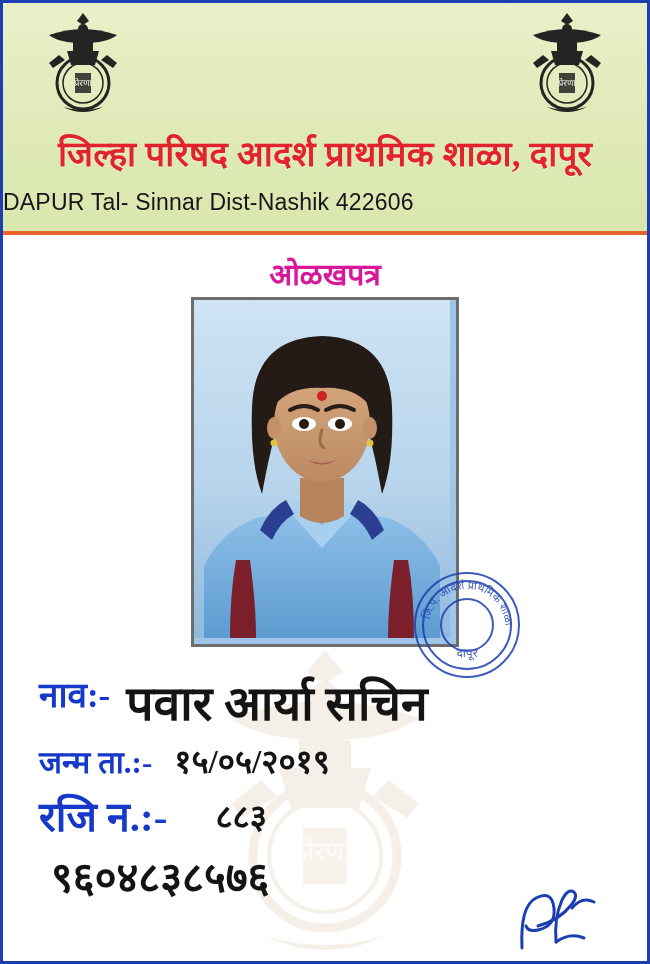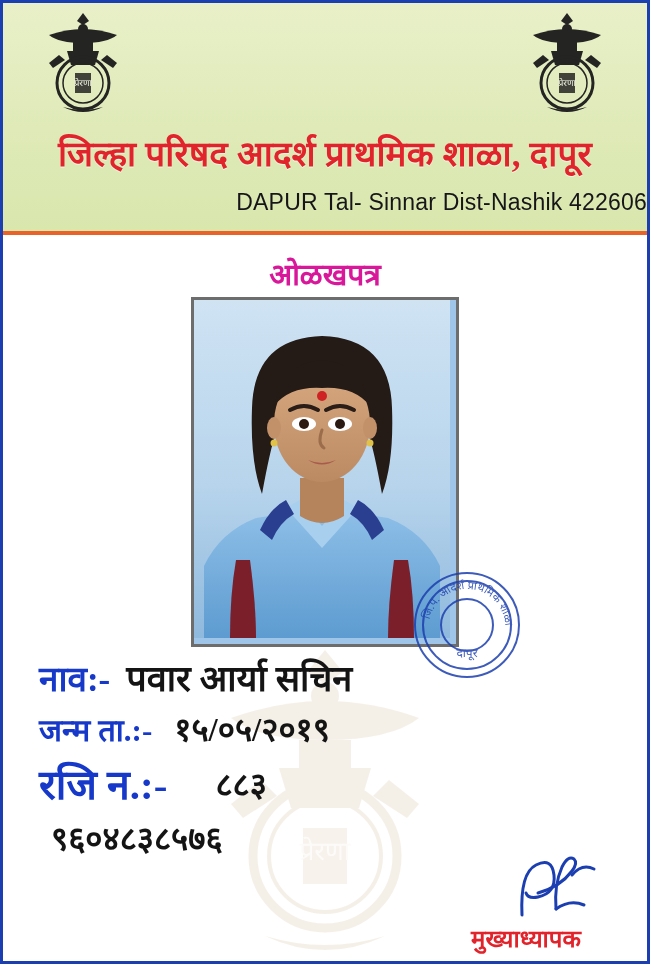--- a/index.html
+++ b/index.html
@@ -65,26 +65,25 @@
     font-size: 35px;
     color: #e1232b;
     letter-spacing: 0.2px;
     text-shadow: 0 1px 0 rgba(255,255,255,0.6);
   }
   .hdr-line3 {
     position: absolute;
     top: 186px;
     left: 0;
     right: 0;
-    text-align: right;
+    text-align: left;
     font-family: "Liberation Sans", sans-serif;
     font-size: 23px;
     color: #16161a;
     letter-spacing: 0.2px;
-    margin-left: 36px;
   }
 
   
   .body-area {
     position: relative;
     height: 729px;
     background: #ffffff;
     overflow: hidden;
   }
   .watermark {
@@ -149,27 +148,27 @@
     color: #1639c9;
     white-space: nowrap;
   }
   .field-value {
     font-family: "Liberation Serif", serif;
     font-weight: bold;
     color: #141414;
     white-space: nowrap;
   }
   .row-name .field-label { font-size: 35px; }
-  .row-name .field-value { font-size: 36px; margin-left: 16px; }
+  .row-name .field-value { font-size: 48px; margin-left: 16px; margin-top: 16px; }
   .row-dob .field-label { font-size: 31px; }
   .row-dob .field-value { font-size: 33px; margin-left: 22px; }
   .row-reg .field-label { font-size: 41px; }
   .row-reg .field-value { font-size: 33px; margin-left: 48px; }
   .row-mob .field-label { font-size: 31px; }
-  .row-mob .field-value { font-size: 33px; margin-left: 12px; }
+  .row-mob .field-value { font-size: 42px; margin-left: 12px; }
 
   .sign-block {
     position: absolute;
     right: 16px;
     bottom: 10px;
     width: 210px;
     text-align: center;
   }
   .signature {
     height: 72px;
@@ -364,19 +363,18 @@
       <div class="signature">
         <svg viewBox="0 0 200 72" width="200" height="72" aria-hidden="true">
           <g fill="none" stroke="#1b3fb0" stroke-width="3" stroke-linecap="round">
             <path d="M96 62 q-2 -42 14 -50 q16 -8 18 10 q2 18 -16 22 q-10 2 -12 -4"></path>
             <path d="M112 40 q22 -6 34 -22 q6 -8 2 -12 q-6 -4 -12 8 q-8 18 -6 42"></path>
             <path d="M130 56 q14 -10 28 -4"></path>
             <path d="M146 22 q10 -12 22 -6"></path>
           </g>
         </svg>
       </div>
-      <div class="sign-label">मुख्याध्यापक</div>
     </div>
 
   </div>
 
   <div class="footer"></div>
 </div>
 
 </body></html>

